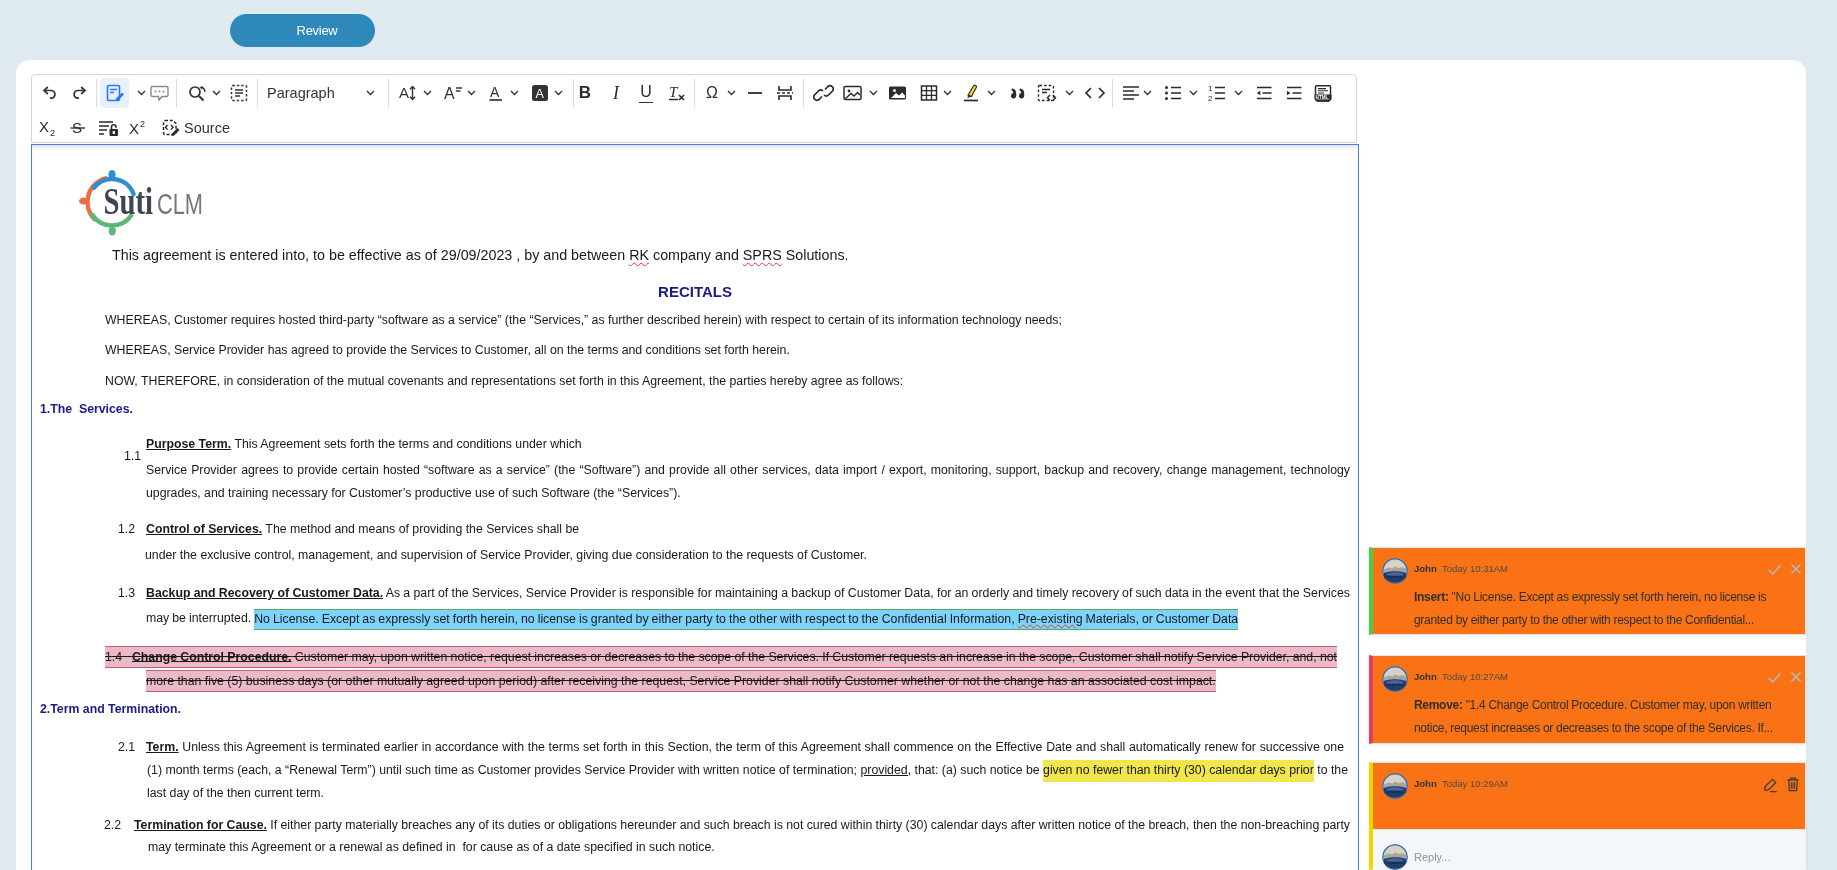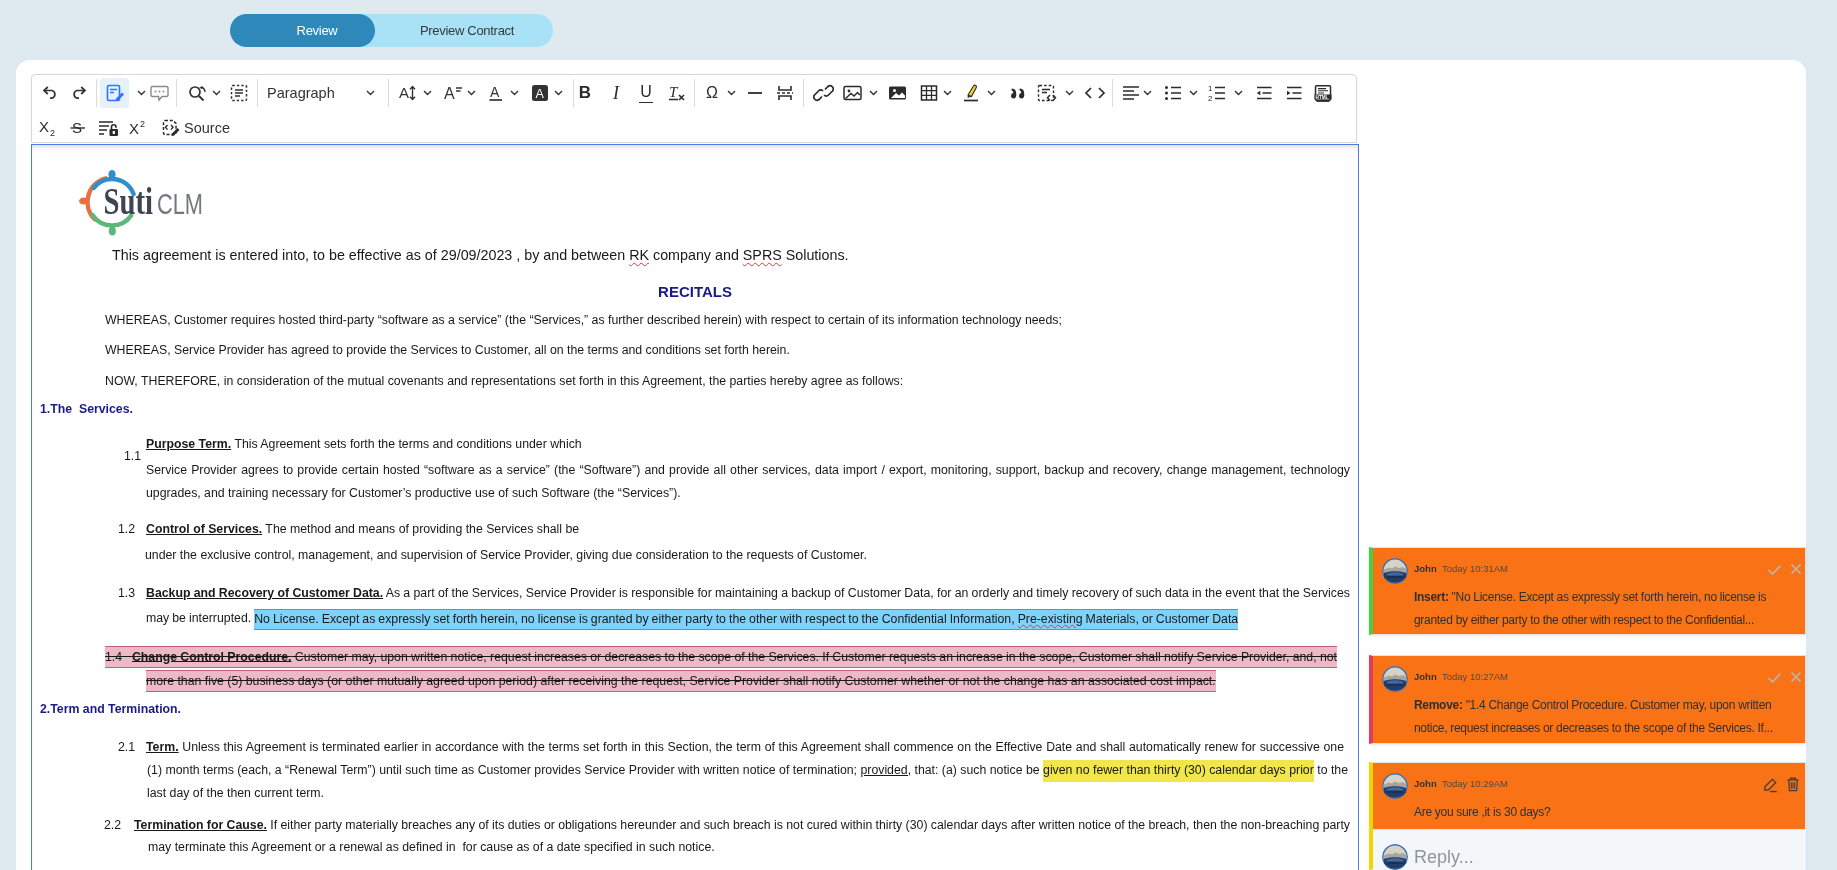--- a/index.html
+++ b/index.html
@@ -30,23 +30,20 @@
   .card{position:absolute;left:1369px;width:437px;background:#f97316;border:1px solid #e4e4e4;border-left-width:4px;box-sizing:border-box;box-shadow:0 1px 3px rgba(0,0,0,0.08);}
   .cname{position:absolute;left:41px;top:15px;font-size:9.5px;line-height:12px;font-weight:bold;color:#333;}
   .ctime{position:absolute;left:69px;top:15px;font-size:9.5px;line-height:12px;color:#4a4a4a;}
   .cbody{position:absolute;left:41px;top:38px;width:392px;font-size:12px;letter-spacing:-0.3px;line-height:23px;color:#303030;white-space:nowrap;}
   .avatar{position:absolute;width:26px;height:26px;border-radius:50%;}
 </style>
 </head>
 <body>
 <div id="page">
 
-  <div class="pill" style="left:300px;width:253px;background:#a9e1f7;">
-      <span style="left:87px;width:160px;color:#37393c;">Preview Contract</span>
-    </div>
   <div class="pill" style="left:230px;width:145px;background:#2e88ba;">
       <span style="left:47px;width:80px;color:#fff;">Review</span>
     </div>
 
   <div id="panel"></div>
   <div id="toolbar"></div>
   <div id="editor"></div>
 
   <div class="sep" style="left:96px;top:79px;"></div>
   <div class="sep" style="left:176px;top:79px;"></div>
@@ -450,26 +447,25 @@
     <span class="cname">John</span>
       <span class="ctime">Today 10:29AM</span>
     <svg class="abs" style="left:389px;top:14px;" width="18" height="16" viewBox="0 0 18 17">
         <path d="M10.5 2.5 L14 6 L6 14 L2.5 14 L2.5 10.5 Z" stroke="#3c3c3c" stroke-width="1.4" fill="none"></path>
         <path d="M8 15.5 L15 15.5" stroke="#3c3c3c" stroke-width="1.4"></path>
       </svg>
     <svg class="abs" style="left:413px;top:13px;" width="14" height="16" viewBox="0 0 15 17">
         <path d="M1.5 4 L13.5 4 M5 4 L5 2.2 L10 2.2 L10 4 M3 4.5 L3.6 15.5 L11.4 15.5 L12 4.5" stroke="#3c3c3c" stroke-width="1.3" fill="none"></path>
         <path d="M5.6 6.5 L5.8 13.5 M7.5 6.5 L7.5 13.5 M9.4 6.5 L9.2 13.5" stroke="#3c3c3c" stroke-width="1.1" fill="none"></path>
       </svg>
-    <div class="cbody" style="font-weight:normal;">Are you sure ,it is 30 days?</div>
     <div class="abs" style="left:0;top:66px;width:433px;height:42px;background:#f3f7fa;border-top:1px solid #e6e6e6;">
       <svg class="avatar" style="left:9px;top:14px;" viewBox="0 0 26 26">
           <circle cx="13" cy="13" r="12.2" fill="#d6d2c6" stroke="#3b6fb5" stroke-width="1.5"></circle>
           <path d="M2 11.5 L7 9.5 L10 10.5 L13 8.5 L17 10 L21 9 L24 11 L24 13.5 L2 13.5 Z" fill="#a8a69b"></path>
           <path d="M1.5 13.5 H24.5 V15 H1.5 Z" fill="#8e9aa8"></path>
           <path d="M2 15 Q7 12.8 13 13.2 Q19 12.8 24 15 L24 19.5 Q18.5 24.8 13 24.8 Q7.5 24.8 2 19.5 Z" fill="#223d68"></path>
           <path d="M4.5 15.8 Q9 14 13 14.2 Q17.5 14 21.5 15.8 L21 17.5 L5 17.5 Z" fill="#47689e"></path>
           <path d="M5 19 H21" stroke="#122747" stroke-width="1"></path>
         </svg>
-      <span class="abs" style="left:41px;top:20px;font-size:18px;line-height:14px;color:#8f9499;">Reply...</span>
+      <span class="abs" style="left:41px;top:20px;font-size:11px;line-height:14px;color:#8f9499;">Reply...</span>
     </div>
   </div>
 </div>
 
 </body></html>

